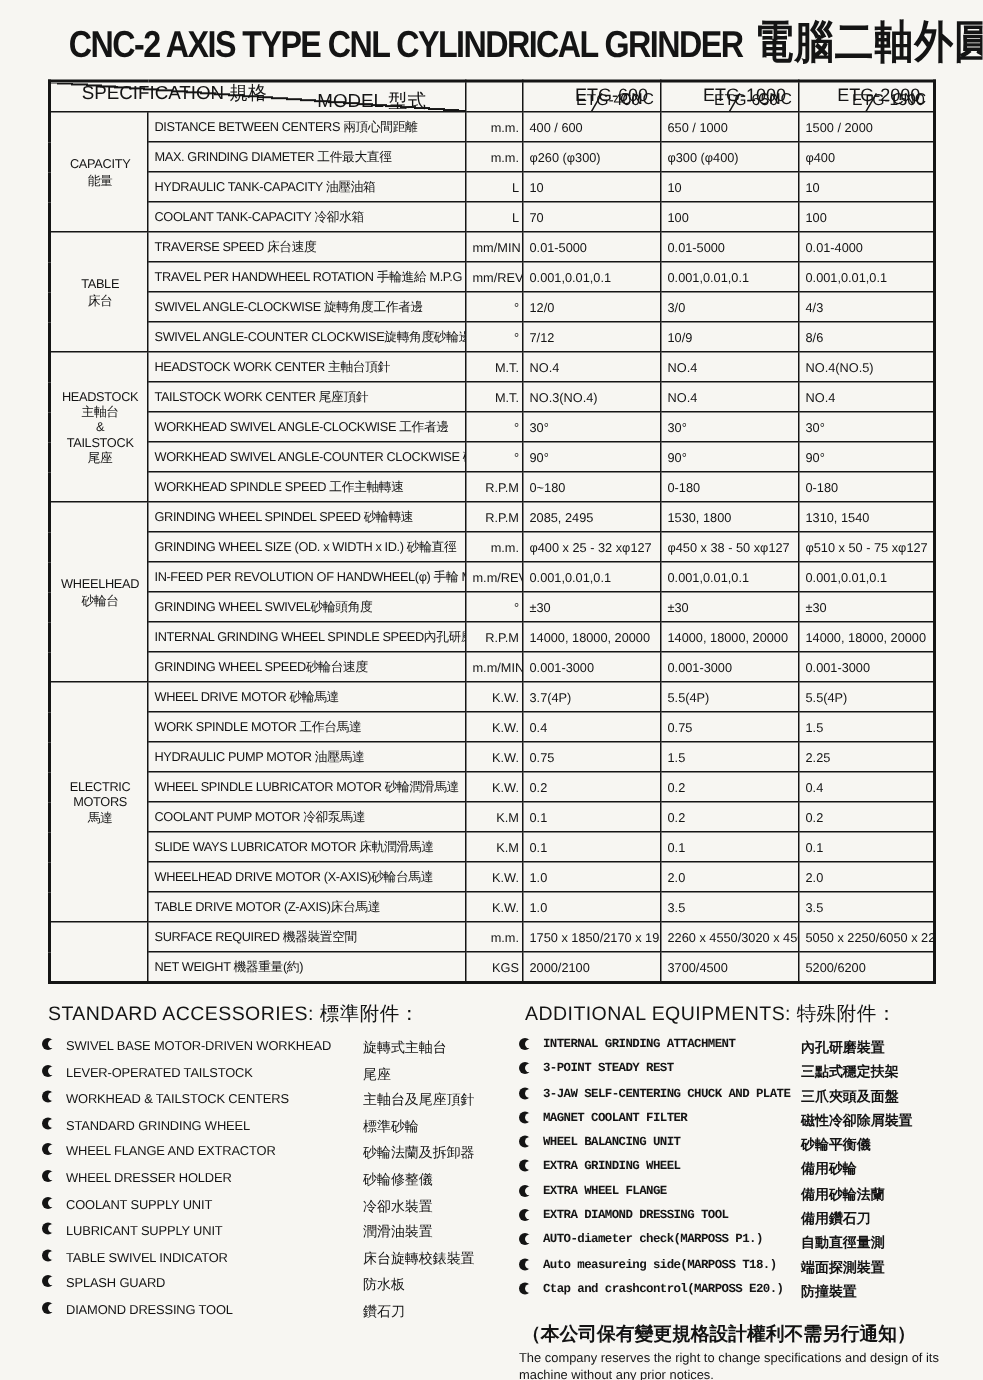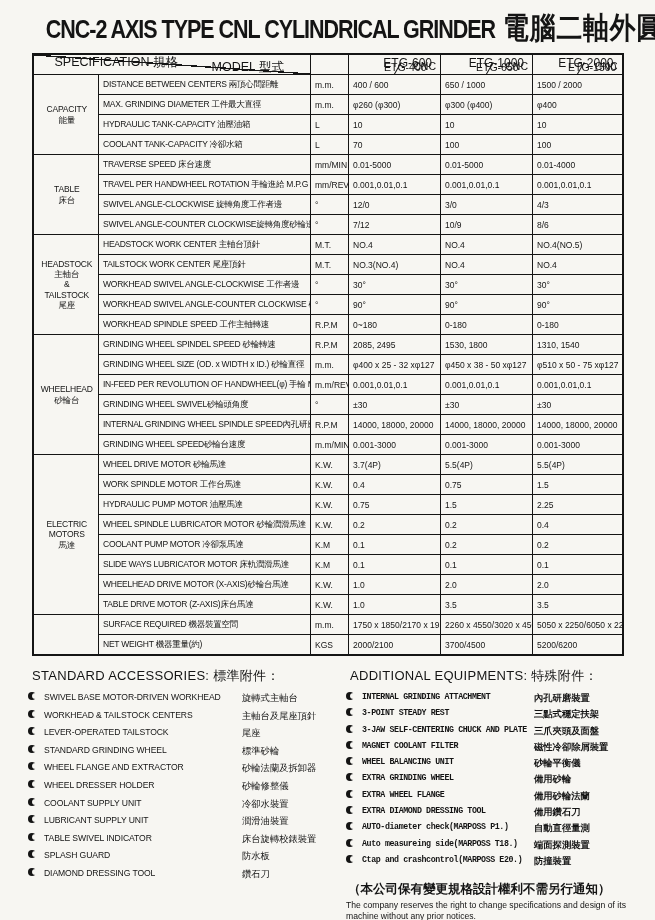--- a/index.html
+++ b/index.html
@@ -64,21 +64,21 @@
     transform:rotate(30deg);
   }
   td.group {
     text-align:center;
     font-size:10.5px;
     line-height:1.18;
     padding:0 1px;
     letter-spacing:-0.2px;
   }
   td.item { letter-spacing:-0.25px; }
-  td.unit { text-align:left; padding:0 1px; }
+  td.unit { text-align:right; padding:0 1px; }
   td.val  { padding-left:6px; }
 
   
   .lists { display:flex; margin:9px 0 0 28px; }
   .col-left  { width:318px; }
   .col-right { width:300px; }
   .list-h { font-size:13px; letter-spacing:0.3px; margin:2px 0 7px 4px; white-space:nowrap; }
   .acc-item { display:flex; align-items:flex-start; height:17.6px; }
   .col-right .acc-item { height:16.3px;font-weight:bold; }
   .acc-bullet { position:relative; width:9px; height:9px; flex:0 0 9px; margin-right:7px; }
@@ -384,27 +384,27 @@
         <span>標準附件：</span>
       </div>
       <div id="acc-list">
           <div class="acc-item">
             <span class="acc-bullet"></span>
             <span class="acc-en">SWIVEL BASE MOTOR-DRIVEN WORKHEAD</span>
             <span class="acc-zh">旋轉式主軸台</span>
           </div>
           <div class="acc-item">
             <span class="acc-bullet"></span>
+            <span class="acc-en">LEVER-OPERATED TAILSTOCK</span>
+            <span class="acc-zh">尾座</span>
+          </div>
+          <div class="acc-item">
+            <span class="acc-bullet"></span>
             <span class="acc-en">WORKHEAD &amp; TAILSTOCK CENTERS</span>
             <span class="acc-zh">主軸台及尾座頂針</span>
-          </div>
-          <div class="acc-item">
-            <span class="acc-bullet"></span>
-            <span class="acc-en">LEVER-OPERATED TAILSTOCK</span>
-            <span class="acc-zh">尾座</span>
           </div>
           <div class="acc-item">
             <span class="acc-bullet"></span>
             <span class="acc-en">STANDARD GRINDING WHEEL</span>
             <span class="acc-zh">標準砂輪</span>
           </div>
           <div class="acc-item">
             <span class="acc-bullet"></span>
             <span class="acc-en">WHEEL FLANGE AND EXTRACTOR</span>
             <span class="acc-zh">砂輪法蘭及拆卸器</span>

